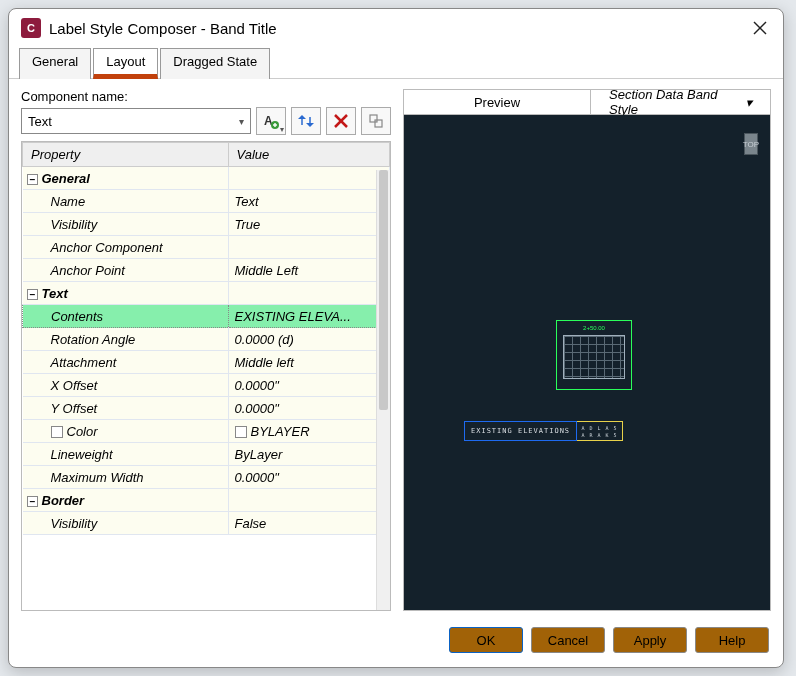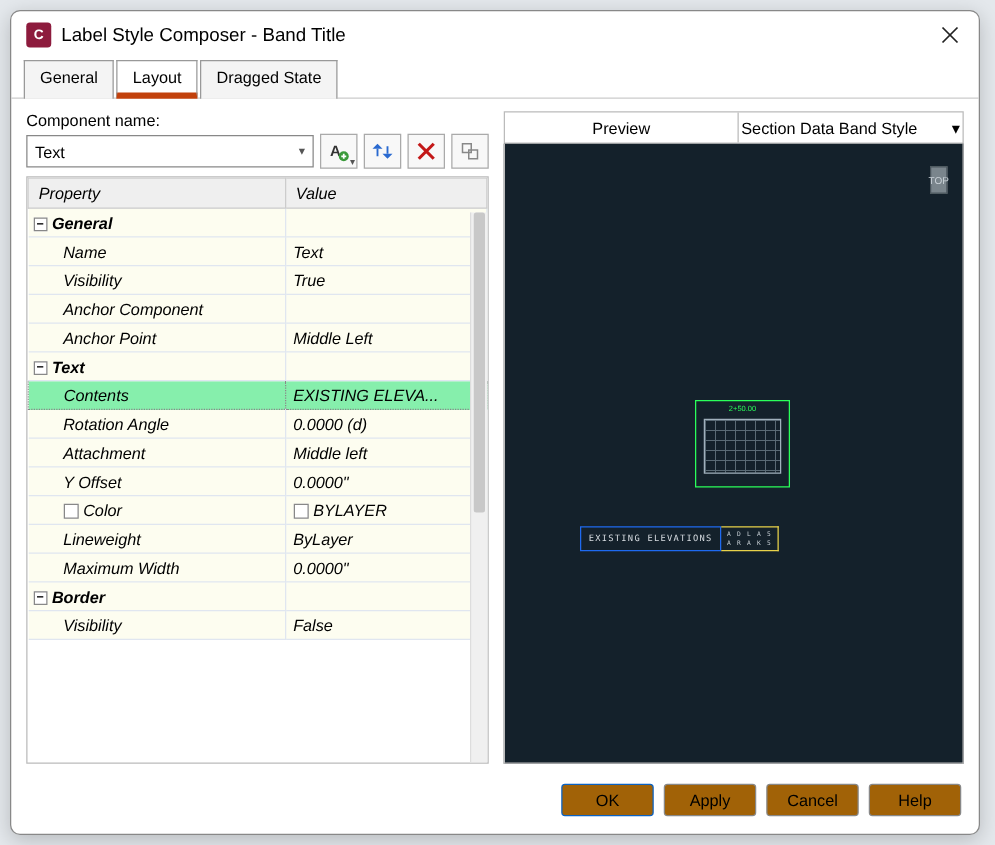--- a/index.html
+++ b/index.html
@@ -189,22 +189,23 @@
   text-align: center;
   font-size: 13px;
 }
 .preview-hdr .sel {
   width: 180px;
   border-left: 1px solid #bbb;
   height: 100%;
   display: flex;
   align-items: center;
   justify-content: space-between;
-  padding: 0 2px;
+  padding: 0 18px;
   cursor: pointer;
+  font-style: italic;
 }
 .preview {
   flex: 1;
   background: #14212b;
   border: 1px solid #bbb;
   border-top: none;
   position: relative;
   overflow: hidden;
 }
 .top-badge {
@@ -427,20 +428,24 @@
               </tr>
               <tr>
                 <td class="pcell">Rotation Angle</td>
                 <td>0.0000 (d)</td>
               </tr>
               <tr>
                 <td class="pcell">Attachment</td>
                 <td>Middle left</td>
               </tr>
               <tr>
+                <td class="pcell">X Offset</td>
+                <td>0.0000"</td>
+              </tr>
+              <tr>
                 <td class="pcell">Y Offset</td>
                 <td>0.0000"</td>
               </tr>
               <tr>
                 <td class="pcell"><span class="color-sw"></span>Color</td>
                 <td><span class="color-sw"></span>BYLAYER</td>
               </tr>
               <tr>
                 <td class="pcell">Lineweight</td>
                 <td>ByLayer</td>
@@ -485,17 +490,17 @@
             <div class="dots">A D L A 5</div>
             <div class="dots">A R A K 5</div>
           </div>
         </div>
       </div>
     </div>
   </div>
 
   <div class="footer">
     <div class="btn primary">OK</div>
+    <div class="btn">Cancel</div>
     <div class="btn">Apply</div>
-    <div class="btn">Cancel</div>
     <div class="btn">Help</div>
   </div>
 </div>
 
 </body></html>

